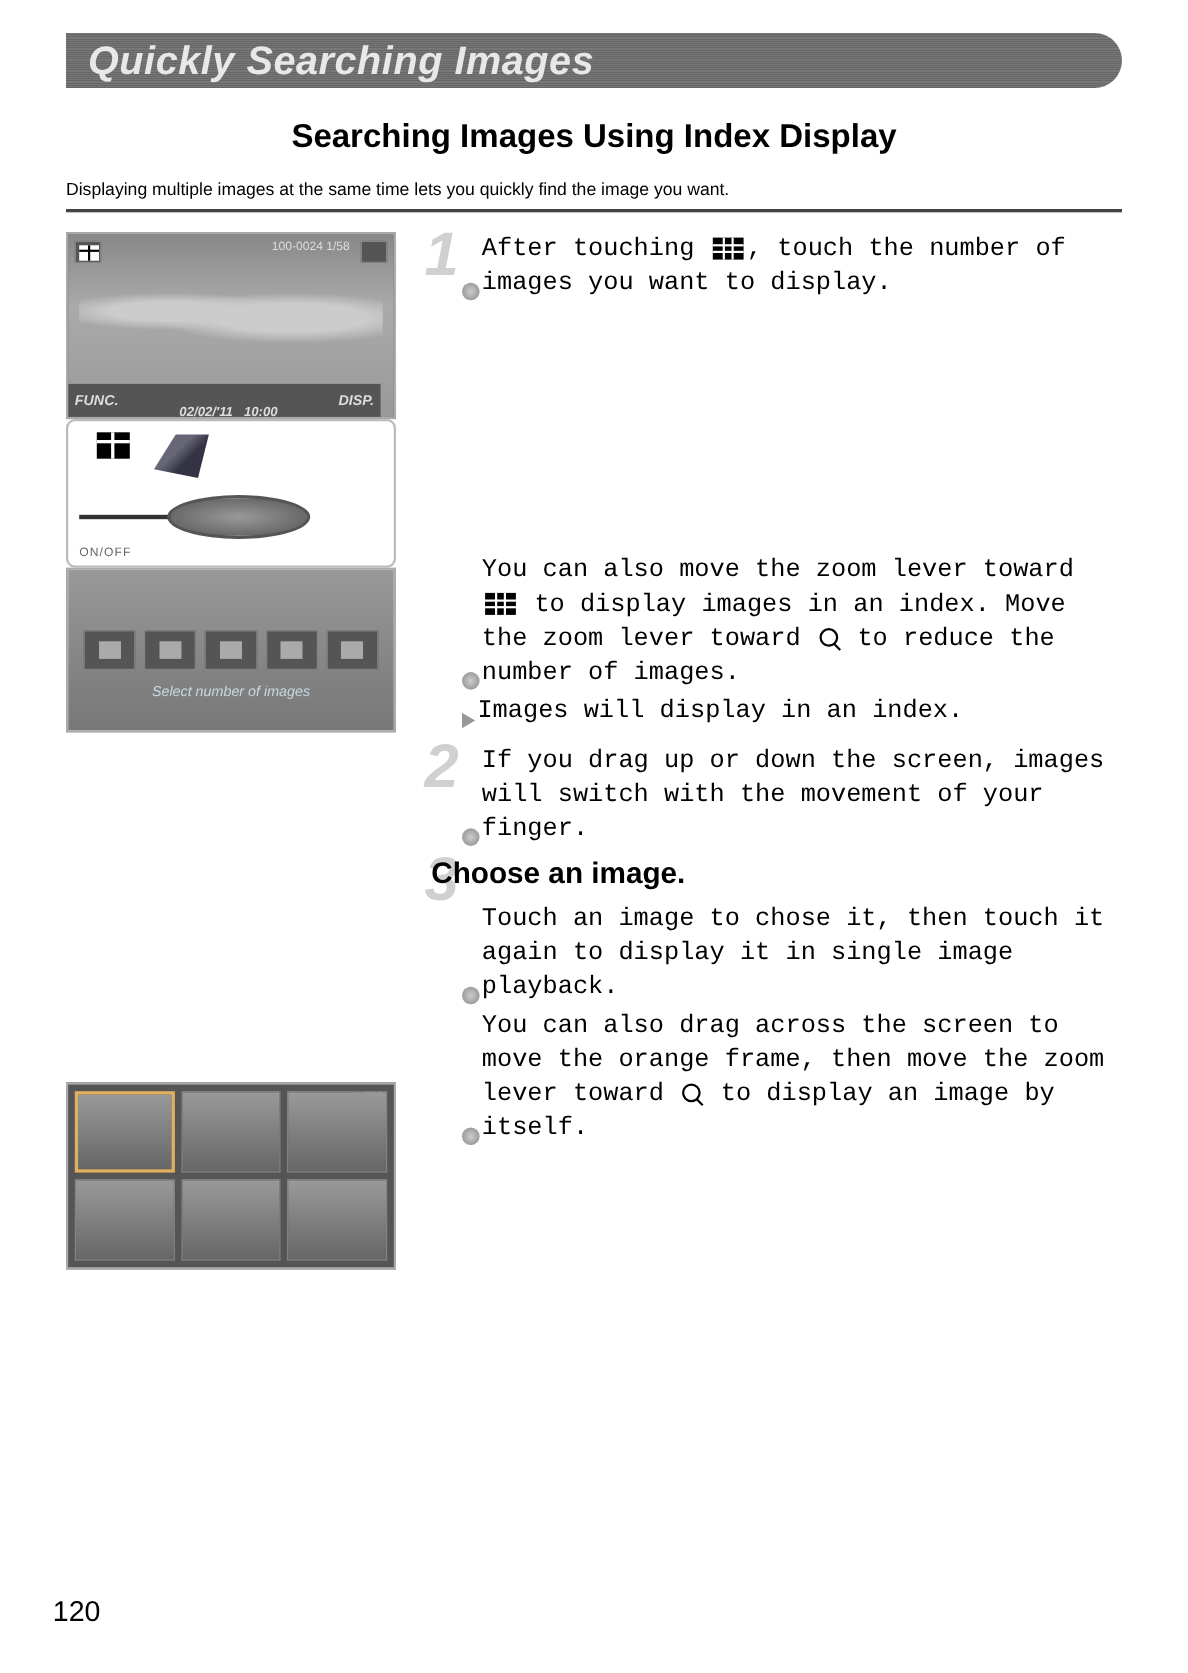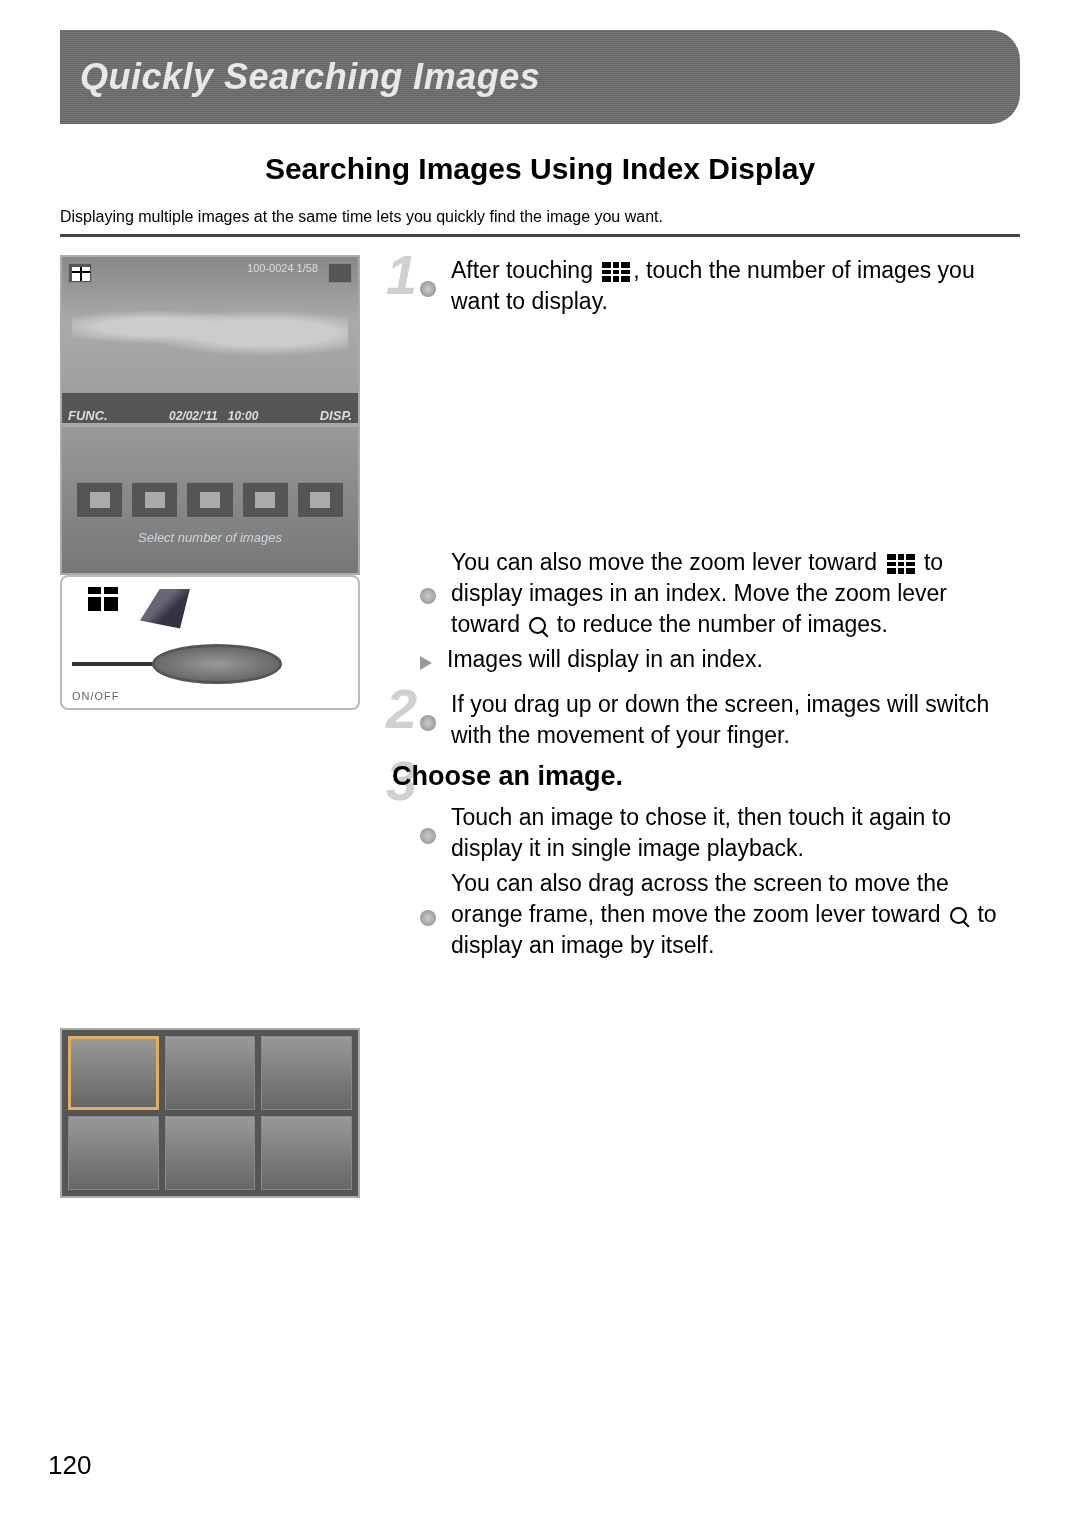--- a/index.html
+++ b/index.html
@@ -8,21 +8,21 @@
     font-family: Arial, Helvetica, sans-serif;
     color: #000;
     width: 1080px;
     height: 1521px;
     position: relative;
     padding: 30px 60px;
   }
   .page-title-bar {
     background: repeating-linear-gradient(0deg, #666 0, #666 1px, #777 1px, #777 2px);
     border-radius: 0 30px 30px 0;
-    padding: 26px 20px;
+    padding: 4px 20px;
     margin-bottom: 28px;
   }
   .page-title-bar h1 {
     font-size: 36px;
     font-weight: 900;
     color: #e8e8e8;
     font-style: italic;
     letter-spacing: 0.5px;
   }
   .section-row {
@@ -63,21 +63,21 @@
   .thumb {
     width: 300px;
     background: #777;
     border: 2px solid #aaa;
     position: relative;
     overflow: hidden;
   }
   .thumb-a { height: 170px; }
   .thumb-a-sky { position:absolute; inset:0; background: linear-gradient(#888, #aaa 40%, #999); }
   .thumb-a-clouds { position:absolute; top:40px; left:10px; right:10px; height:60px; background: radial-gradient(ellipse at 30% 50%, #ccc 20%, transparent 40%), radial-gradient(ellipse at 70% 60%, #ccc 25%, transparent 45%); }
-  .thumb-a-bottom { position:absolute; bottom:0; left:0; right:0; height:30px; background:#555; display:flex; align-items:flex-end; justify-content:space-between; padding:0 6px; font-size:13px; font-style:italic; color:#ddd; font-weight:bold; }
+  .thumb-a-bottom { position:absolute; bottom:0; left:0; right:12px; height:30px; background:#555; display:flex; align-items:center; justify-content:space-between; padding:0 6px; font-size:13px; font-style:italic; color:#ddd; font-weight:bold; }
   .thumb-a-top { position:absolute; top:6px; right:40px; font-size:11px; color:#ddd; text-align:right; line-height:1; }
   .thumb-a-corner { position:absolute; width:24px; height:20px; background:#555; border:1px solid #888; }
   .thumb-a-corner.tl { top:6px; left:6px; }
   .thumb-a-corner.tr { top:6px; right:6px; }
   .icon-grid-glyph { display:inline-block; width:18px; height:14px; background:#fff; position:relative; }
   .icon-grid-glyph::before, .icon-grid-glyph::after { content:""; position:absolute; background:#000; }
   .icon-grid-glyph::before { top:4px; left:0; right:0; height:2px; }
   .icon-grid-glyph::after { top:0; bottom:0; left:8px; width:2px; }
 
   .thumb-b { height: 150px; background: linear-gradient(#999, #777); }
@@ -119,21 +119,21 @@
     line-height: 1;
   }
   .step-title {
     position: relative;
     font-size: 27px;
     font-weight: 900;
     margin-bottom: 10px;
     z-index: 1;
   }
   .step-body { padding-left: 28px; }
-  .bullet-row { display:flex; align-items:center; gap:15px; margin-bottom:4px; }
+  .bullet-row { display:flex; align-items:flex-end; gap:2px; margin-bottom:4px;font-family:Liberation Mono, monospace; }
   .bullet-icon { flex-shrink:0; width:16px; height:16px; margin-top:6px; border-radius:50%; background: radial-gradient(#ccc,#888); }
   .arrow-icon { flex-shrink:0; width:0; height:0; margin-top:8px; border-top:7px solid transparent; border-bottom:7px solid transparent; border-left:12px solid #999; }
   .bullet-text { font-size:23px; line-height:1.35; }
   .inline-icon {
     display:inline-block; vertical-align:middle; width:28px; height:20px;
     background:#000; position:relative; margin:0 3px;
   }
   .inline-icon::before,.inline-icon::after{content:"";position:absolute;background:#fff;}
   .inline-icon::before{top:6px;left:0;right:0;height:2px;box-shadow:0 6px 0 #fff;}
   .inline-icon::after{top:0;bottom:0;left:9px;width:2px;box-shadow:8px 0 0 #fff;}
@@ -180,51 +180,51 @@
       <div class="thumb-a-bottom">
         <span>FUNC.</span>
         <span style="font-size:12px;margin-top:20px;">
           <span>02/02/'11</span>&nbsp;&nbsp;
           <span>10:00</span>
         </span>
         <span>DISP.</span>
       </div>
     </div>
 
-    <div class="thumb thumb-b">
-      <div class="thumb-b-row">
-        <div class="thumb-b-btn">
-            <div class="g"></div>
-          </div>
-        <div class="thumb-b-btn">
-            <div class="g"></div>
-          </div>
-        <div class="thumb-b-btn">
-            <div class="g"></div>
-          </div>
-        <div class="thumb-b-btn">
-            <div class="g"></div>
-          </div>
-        <div class="thumb-b-btn">
-            <div class="g"></div>
-          </div>
-      </div>
-      <div class="thumb-b-label">Select number of images</div>
-    </div>
-
     <div class="thumb thumb-c">
       <div class="thumb-c-icon"></div>
       <div class="thumb-c-arrow"></div>
       <div class="thumb-c-lever">
         <div class="thumb-c-bar"></div>
         <div class="thumb-c-oval"></div>
       </div>
       <div class="thumb-c-onoff">ON/OFF</div>
     </div>
 
+    <div class="thumb thumb-b">
+      <div class="thumb-b-row">
+        <div class="thumb-b-btn">
+            <div class="g"></div>
+          </div>
+        <div class="thumb-b-btn">
+            <div class="g"></div>
+          </div>
+        <div class="thumb-b-btn">
+            <div class="g"></div>
+          </div>
+        <div class="thumb-b-btn">
+            <div class="g"></div>
+          </div>
+        <div class="thumb-b-btn">
+            <div class="g"></div>
+          </div>
+      </div>
+      <div class="thumb-b-label">Select number of images</div>
+    </div>
+
     <div class="spacer-d"></div>
 
     <div class="thumb thumb-d">
       <div class="thumb-d-count">1/58</div>
       <div class="thumb-d-grid">
         <div class="thumb-d-cell sel"></div>
         <div class="thumb-d-cell"></div>
         <div class="thumb-d-cell"></div>
         <div class="thumb-d-cell"></div>
         <div class="thumb-d-cell"></div>

